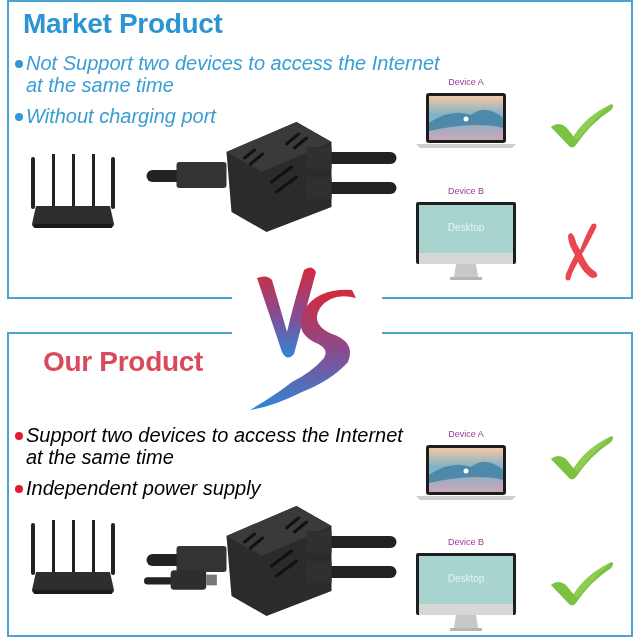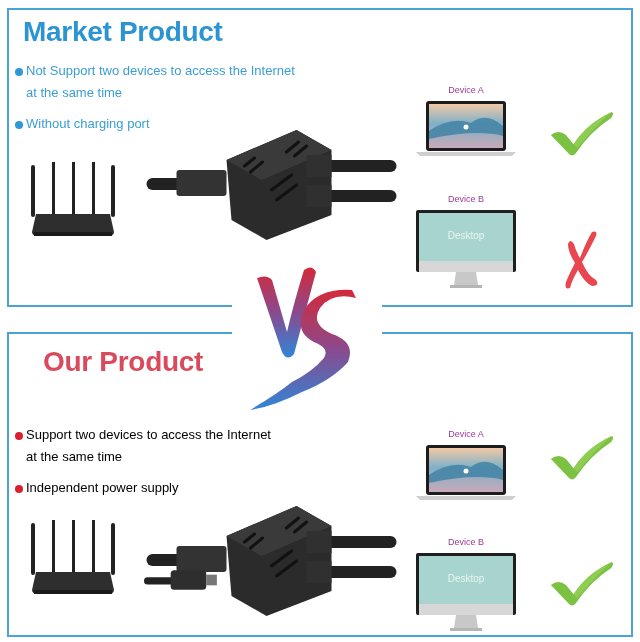--- a/index.html
+++ b/index.html
@@ -1,24 +1,24 @@
 <!DOCTYPE html>
 <html><head>
 <meta charset="utf-8">
 <style>
   * { box-sizing: border-box; margin: 0; padding: 0; }
   html, body { width: 640px; height: 642px; background: #ffffff; overflow: hidden; }
   body { position: relative; font-family: "Liberation Sans", sans-serif; }
   .panel { position: absolute; left: 7px; width: 626px; border: 2px solid #4aa3d0; background: #fff; }
-  #panel-market { top: 8px; height: 299px; }
+  #panel-market { top: 0; height: 299px; }
   #panel-our { top: 332px; height: 305px; }
   .title { position: absolute; left: 14px; font-weight: bold; font-size: 28px; letter-spacing: -0.3px; }
   #panel-market .title { top: 6px; color: #2b95d3; }
   #panel-our .title { top: 12px; color: #d84a5c; margin-left: 20px; }
-  .bullets { position: absolute; left: 6px; font-size: 13px; line-height: 22px; }
+  .bullets { position: absolute; left: 6px; font-style: italic; font-size: 20px; line-height: 22px; }
   #panel-market .bullets { top: 50px; color: #3a9ed4; }
   #panel-our .bullets { top: 90px; color: #000000; }
   .bullet { display: flex; align-items: flex-start; margin-bottom: 9px; }
   .dot { width: 8px; height: 8px; border-radius: 50%; margin: 8px 3px 0 0; flex: none; }
   #panel-market .dot { background: #2f98d6; }
   #panel-our .dot { background: #d8202f; }
   .device { position: absolute; width: 110px; text-align: center; }
   .device-label { font-size: 9px; font-weight: normal; color: #9c3a9a; margin-bottom: 6px; }
   .mark { position: absolute; }
   .router { position: absolute; }

